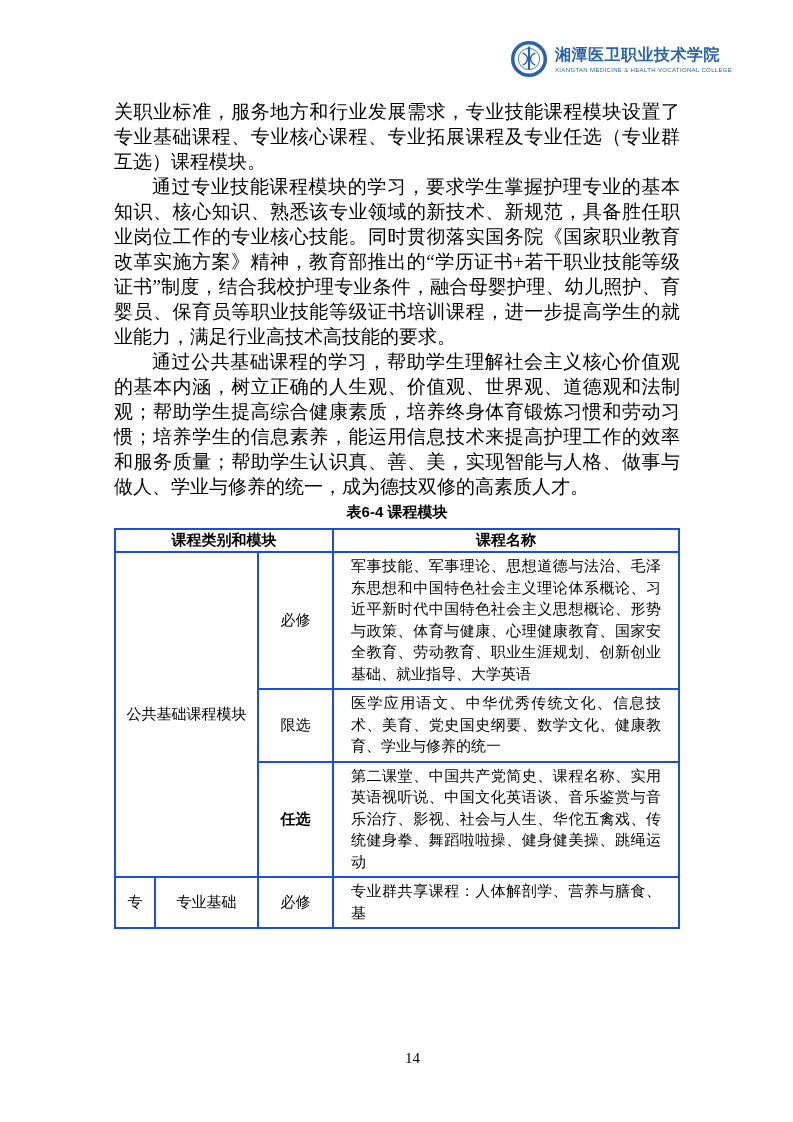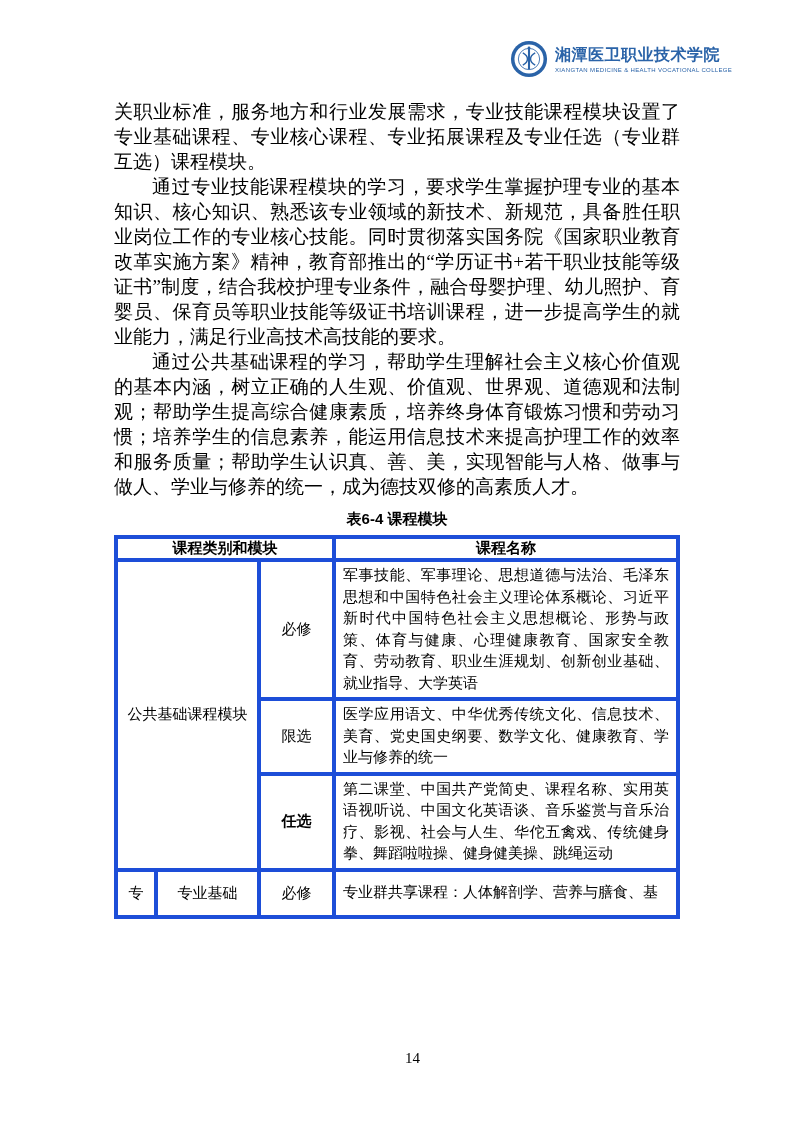--- a/index.html
+++ b/index.html
@@ -53,56 +53,56 @@
   .para {
     font-size: 19px;
     line-height: 25px;
     text-align: justify;
     text-justify: inter-ideograph;
   }
   .para.indent { text-indent: 2em; }
 
   
   .table-caption {
-    margin-top: 11px;
+    margin-top: 4px;
     margin-bottom: 6px;
     text-align: center;
     font-family: "Liberation Sans", sans-serif;
     font-weight: bold;
     font-size: 15px;
     color: #000;
   }
   table.course-table {
     width: 100%;
     border-collapse: collapse;
     border: 2px solid #000;
     table-layout: fixed;
   }
   .course-table th, .course-table td {
-    border: 4px solid #1d4ed8;
+    border: 2px solid #1d4ed8;
     font-size: 15px;
     color: #000;
   }
   .course-table th {
     font-family: "Liberation Sans", sans-serif;
     font-weight: bold;
     height: 23px;
     text-align: center;
     vertical-align: middle;
   }
   .course-table td.center {
     text-align: center;
     vertical-align: middle;
     padding: 12px 2px;
   }
   .course-table td.courses {
     text-align: justify;
     text-justify: inter-ideograph;
     vertical-align: middle;
-    padding: 3px 7px;
+    padding: 3px 17px;
     line-height: 21.5px;
   }
   .h1 { height: 128px; }
   .h2 { height: 66px; }
   .h3 { height: 96px; font-weight: bold; }
   .h4 { height: 27px; }
 
   
   .page-number {
     position: absolute;

